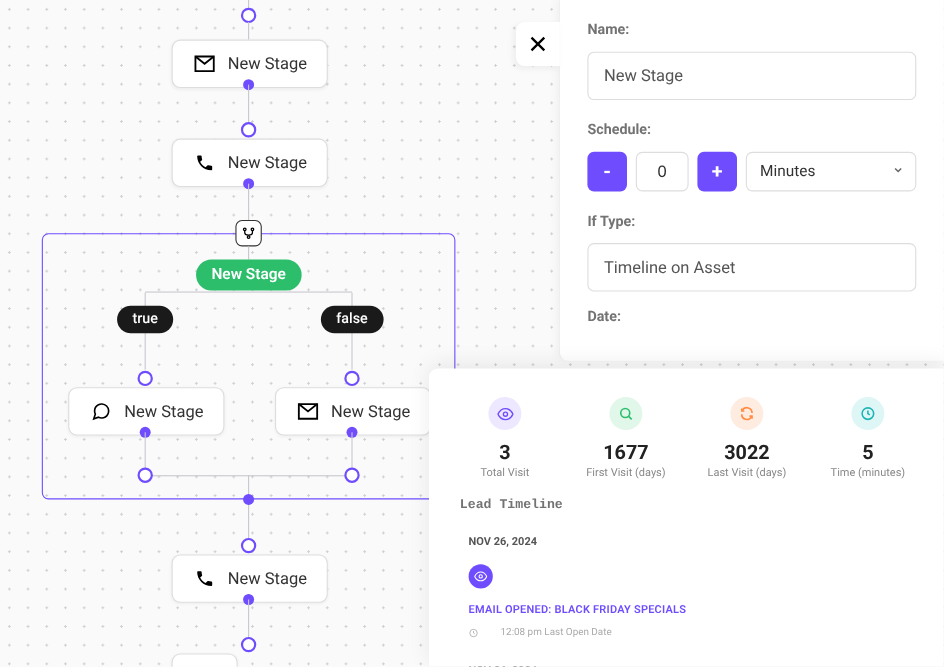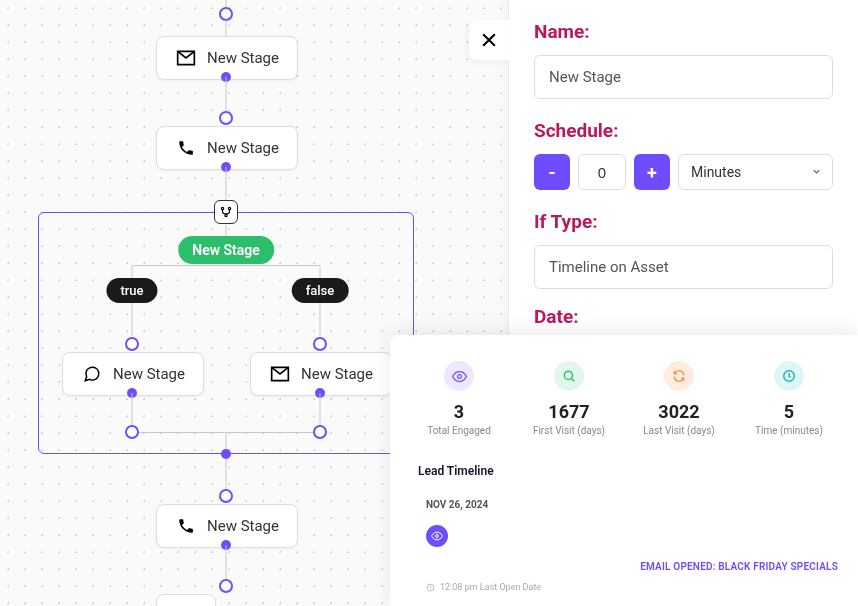--- a/index.html
+++ b/index.html
@@ -16,47 +16,47 @@
 
 .branch-box { position: absolute; border: 1px solid #6f4dff; border-radius: 6px; }
 .branch-icon { position: absolute; width: 24px; height: 24px; background: #fff; border: 1.5px solid #333; border-radius: 6px; display: flex; align-items: center; justify-content: center; transform: translate(-50%, -50%); }
 
 .pill { position: absolute; padding: 6px 14px; border-radius: 16px; font-size: 14px; font-weight: 600; transform: translateX(-50%); color: #fff; }
 .pill.green { background: #2dbe6c; }
 .pill.black { background: #1a1a1a; font-weight: 500; padding: 5px 14px; font-size: 13px; }
 
 .right-panel { position: absolute; top: 0; right: 0; width: 350px; background: #fff; padding: 20px 25px; border-left: 1px solid #eee; border-radius: 0 0 0 8px; box-shadow: -2px 0 8px rgba(0,0,0,0.04); }
 .close-btn { position: absolute; top: 20px; left: -40px; width: 40px; height: 40px; background: #fff; border-radius: 8px 0 0 8px; display: flex; align-items: center; justify-content: center; cursor: pointer; box-shadow: -2px 2px 6px rgba(0,0,0,0.05); }
-.panel-label { font-size: 19px; font-weight: 700; color: #be185d; margin-bottom: 12px; }
+.panel-label { font-size: 13px; font-weight: 700; color: #737373; margin-bottom: 12px; }
 .text-input { width: 100%; border: 1px solid #ddd; border-radius: 6px; padding: 12px 14px; font-size: 15px; color: #555; margin-bottom: 20px; }
 .schedule-row { display: flex; gap: 8px; margin-bottom: 20px; }
 .sq-btn { width: 36px; height: 36px; background: #6f4dff; color: #fff; border-radius: 6px; display: flex; align-items: center; justify-content: center; font-size: 18px; font-weight: 700; cursor: pointer; }
 .sq-input { width: 48px; height: 36px; border: 1px solid #ddd; border-radius: 6px; text-align: center; font-size: 15px; color: #333; }
 .sel { flex: 1; height: 36px; border: 1px solid #ddd; border-radius: 6px; padding: 0 28px 0 12px; font-size: 14px; color: #333; position: relative; display: flex; align-items: center; }
 .sel .chev { position: absolute; right: 10px; top: 50%; transform: translateY(-50%); }
 
 .overlay { position: absolute; left: 390px; top: 335px; right: 0; bottom: 0; background: #fff; box-shadow: 0 -4px 20px rgba(0,0,0,0.08); border-radius: 8px 0 0 0; padding: 18px 20px 0 20px; }
 .stats-row { display: flex; gap: 12px; justify-content: space-around; }
 .stat { flex: 1; display: flex; flex-direction: column; align-items: center; padding: 8px 4px; }
 .stat-ico { width: 30px; height: 30px; border-radius: 50%; display: flex; align-items: center; justify-content: center; margin-bottom: 10px; }
 .stat-ico.purple { background: #ede8ff; }
 .stat-ico.green { background: #e1f7ea; }
 .stat-ico.orange { background: #ffece1; }
 .stat-ico.teal { background: #dff6f6; }
 .stat-val { font-size: 18px; font-weight: 700; color: #222; margin-bottom: 3px; }
 .stat-lbl { font-size: 10px; color: #888; text-align: center; }
 
-.timeline-title { font-size: 12px; font-weight: 600; color: #0f172a; margin: 20px 0 16px 8px; }
+.timeline-title { font-size: 12px; font-weight: 600; color: #737373; margin: 8px 0 16px 8px; font-family: Liberation Mono, monospace; }
 .tl-item { display: flex; gap: 14px; margin-bottom: 20px; padding-left: 16px; flex-direction: column; }
 .tl-date { font-size: 10px; font-weight: 700; color: #555; padding-top: 5px; white-space: nowrap; }
 .tl-ico { width: 22px; height: 22px; background: #6f4dff; border-radius: 50%; display: flex; align-items: center; justify-content: center; flex-shrink: 0; margin-top: 1px; }
-.tl-body { flex: 1; font-size: 11px; text-align: right; }
+.tl-body { flex: 1; font-size: 11px; }
 .tl-head { color: #6f4dff; font-weight: 600; text-transform: uppercase; font-size: 10px; letter-spacing: 0.2px; }
 .tl-sub { color: #666; margin-top: 4px; }
-.tl-meta { color: #aaa; font-size: 9px; margin-top: 10px; display: flex; align-items: center; gap: 5px; }
+.tl-meta { color: #aaa; font-size: 9px; margin-top: 10px; display: flex; align-items: center; gap: 20px; }
 </style>
 </head>
 <body>
 
 <div class="canvas">
 
   <div class="vline" style="left:226px; top:0; height:12px;"></div>
   <div class="port-ring" style="left:226px; top:14px;"></div>
   <div class="vline" style="left:226px; top:20px; height:16px;"></div>
 
@@ -190,21 +190,21 @@
 <div class="overlay">
   <div class="stats-row">
     <div class="stat">
       <div class="stat-ico purple">
         <svg width="15" height="15" viewBox="0 0 24 24" fill="none" stroke="#6f4dff" stroke-width="2">
             <path d="M1 12s4-8 11-8 11 8 11 8-4 8-11 8-11-8-11-8z"></path>
             <circle cx="12" cy="12" r="3"></circle>
           </svg>
       </div>
       <div class="stat-val">3</div>
-      <div class="stat-lbl">Total Engaged</div>
+      <div class="stat-lbl">Total Visit</div>
     </div>
     <div class="stat">
       <div class="stat-ico green">
         <svg width="14" height="14" viewBox="0 0 24 24" fill="none" stroke="#2dbe6c" stroke-width="2.5">
             <circle cx="11" cy="11" r="7"></circle>
             <path d="M21 21l-5-5"></path>
           </svg>
       </div>
       <div class="stat-val">1677</div>
       <div class="stat-lbl">First Visit (days)</div>

